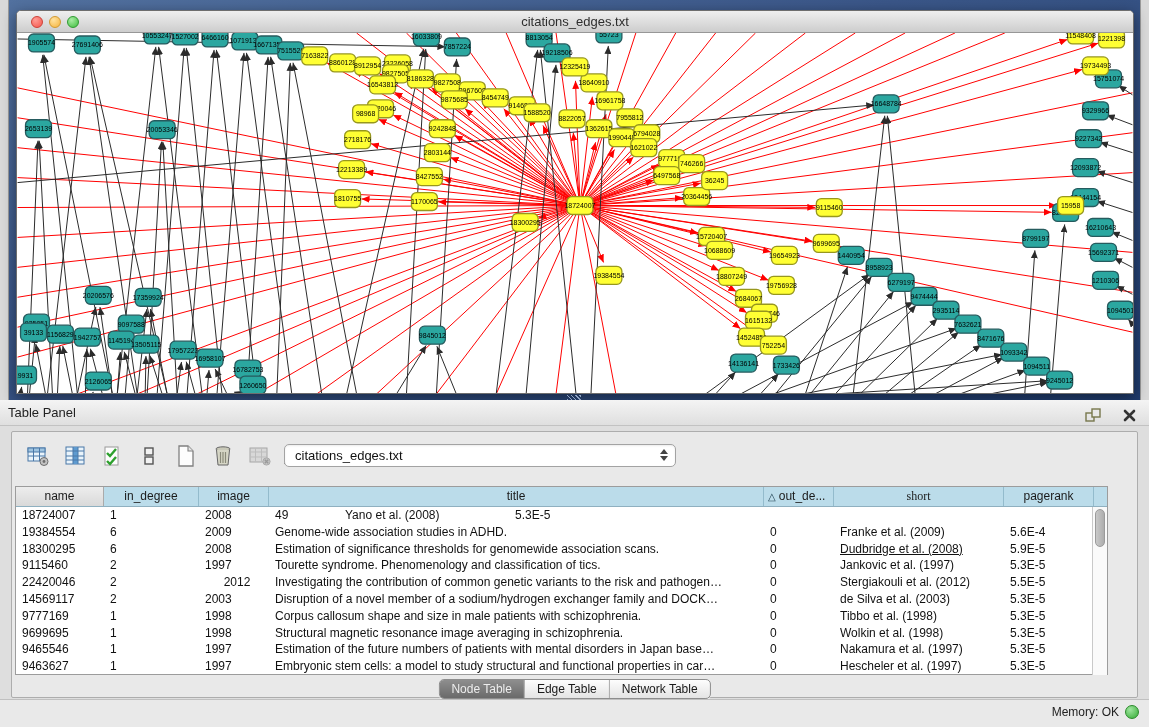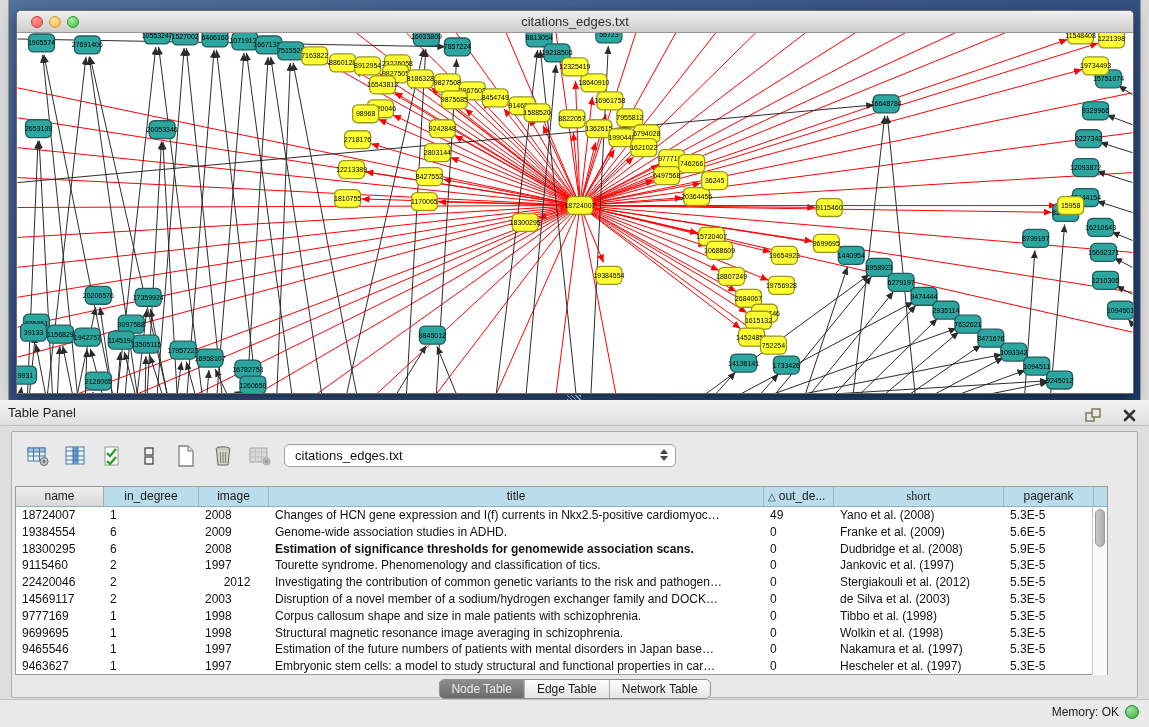--- a/index.html
+++ b/index.html
@@ -824,41 +824,40 @@
           <div class="th" style="width: 495px;">title</div>
           <div class="th" style="width: 70px; text-align: left; padding-left: 4px;"><span class="sort">△</span>out_de...</div>
           <div class="th" style="width: 170px; font-family: Liberation Serif, serif;">short</div>
           <div class="th" style="width: 90px;">pagerank</div>
         </div>
       <div class="tbody" id="tbody">
           <div class="tr">
             <div class="td" style="width: 88px;">18724007</div>
             <div class="td" style="width: 95px;">1</div>
             <div class="td" style="width: 70px;">2008</div>
-            <div class="td" style="width: 495px;">Changes of HCN gene expression and I(f) currents in Nkx2.5-positive cardiomyoc…</div>
             <div class="td" style="width: 70px;">49</div>
             <div class="td" style="width: 170px;">Yano et al. (2008)</div>
             <div class="td" style="width: 90px;">5.3E-5</div>
           </div>
           <div class="tr">
             <div class="td" style="width: 88px;">19384554</div>
             <div class="td" style="width: 95px;">6</div>
             <div class="td" style="width: 70px;">2009</div>
             <div class="td" style="width: 495px;">Genome-wide association studies in ADHD.</div>
             <div class="td" style="width: 70px;">0</div>
             <div class="td" style="width: 170px;">Franke et al. (2009)</div>
-            <div class="td" style="width: 90px;">5.6E-5</div>
+            <div class="td" style="width: 90px;">5.6E-4</div>
           </div>
           <div class="tr">
             <div class="td" style="width: 88px;">18300295</div>
             <div class="td" style="width: 95px;">6</div>
             <div class="td" style="width: 70px;">2008</div>
-            <div class="td" style="width: 495px; font-weight: bold;">Estimation of significance thresholds for genomewide association scans.</div>
+            <div class="td" style="width: 495px;">Estimation of significance thresholds for genomewide association scans.</div>
             <div class="td" style="width: 70px;">0</div>
-            <div class="td" style="width: 170px;">Dudbridge et al. (2008)</div>
+            <div class="td" style="width: 170px; text-decoration: underline;">Dudbridge et al. (2008)</div>
             <div class="td" style="width: 90px;">5.9E-5</div>
           </div>
           <div class="tr">
             <div class="td" style="width: 88px;">9115460</div>
             <div class="td" style="width: 95px;">2</div>
             <div class="td" style="width: 70px;">1997</div>
             <div class="td" style="width: 495px;">Tourette syndrome. Phenomenology and classification of tics.</div>
             <div class="td" style="width: 70px;">0</div>
             <div class="td" style="width: 170px;">Jankovic et al. (1997)</div>
             <div class="td" style="width: 90px;">5.3E-5</div>

